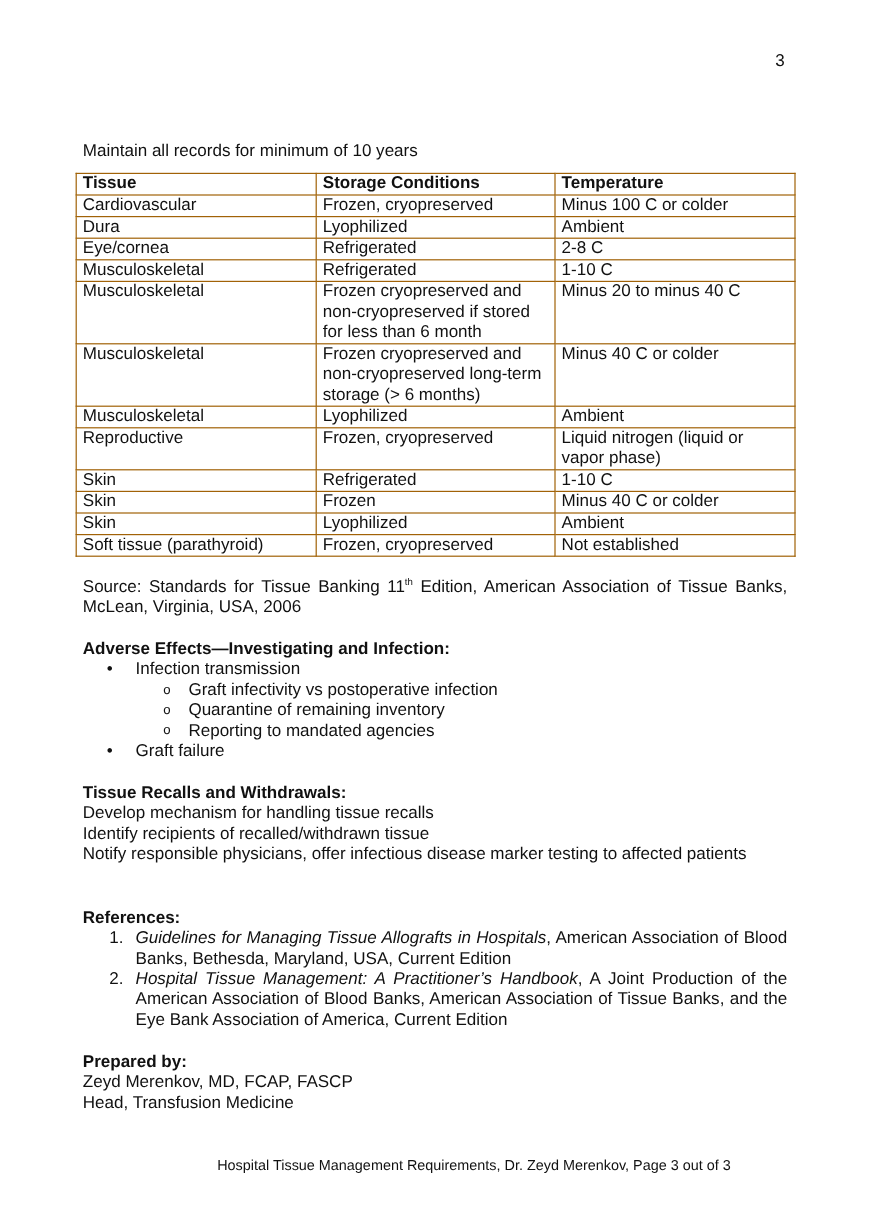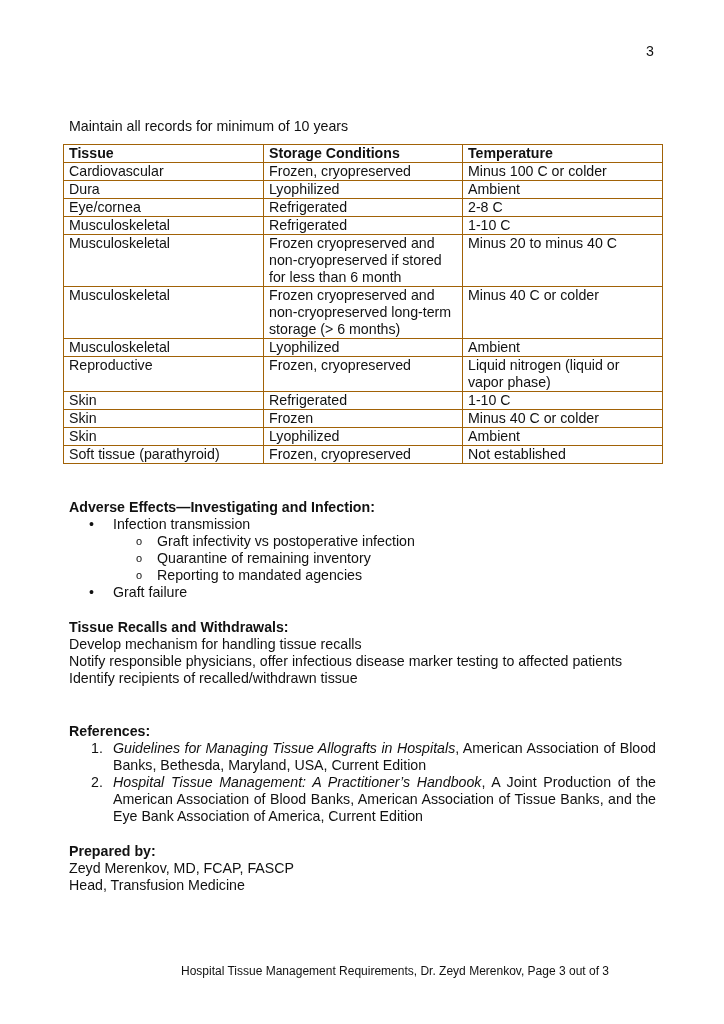--- a/index.html
+++ b/index.html
@@ -125,20 +125,21 @@
       </tr>
       <tr>
         <td>Soft tissue (parathyroid)</td>
         <td class="just">Frozen, cryopreserved</td>
         <td class="just">Not established</td>
       </tr>
     </tbody>
 </table>
 
 <div class="after-table" style="top: 481px;">
+  <p class="justify"><span>Source:  Standards for Tissue Banking 11</span><sup>th</sup><span> Edition, American Association of Tissue Banks, McLean, Virginia, USA, 2006</span></p>
 
   <div class="gap-m"></div>
 
   <p class="bold">Adverse Effects—Investigating and Infection:</p>
   <ul class="bullets">
     <li>
       <span class="bullet">•</span>
       <span>Infection transmission</span>
       <ul class="sub">
         <li><span class="bullet">o</span><span>Graft infectivity vs postoperative infection</span></li>
@@ -149,22 +150,22 @@
     <li>
       <span class="bullet">•</span>
       <span>Graft failure</span>
     </li>
   </ul>
 
   <div class="gap-m"></div>
 
   <p class="bold">Tissue Recalls and Withdrawals:</p>
   <p>Develop mechanism for handling tissue recalls</p>
+  <p>Identify recipients of recalled/withdrawn tissue</p>
   <p>Notify responsible physicians, offer infectious disease marker testing to affected patients</p>
-  <p>Identify recipients of recalled/withdrawn tissue</p>
 
   <div class="gap-m"></div>
   <div class="gap-m"></div>
 
   <p class="bold">References:</p>
   <ol class="refs">
     <li><span class="num">1.</span><i>Guidelines for Managing Tissue Allografts in Hospitals</i><span>, American Association of Blood Banks, Bethesda, Maryland, USA, Current Edition</span></li>
     <li><span class="num">2.</span><i>Hospital Tissue Management:  A Practitioner’s Handbook</i><span>, A Joint Production of the American Association of Blood Banks, American Association of Tissue Banks, and the Eye Bank Association of America, Current Edition</span></li>
   </ol>
 

